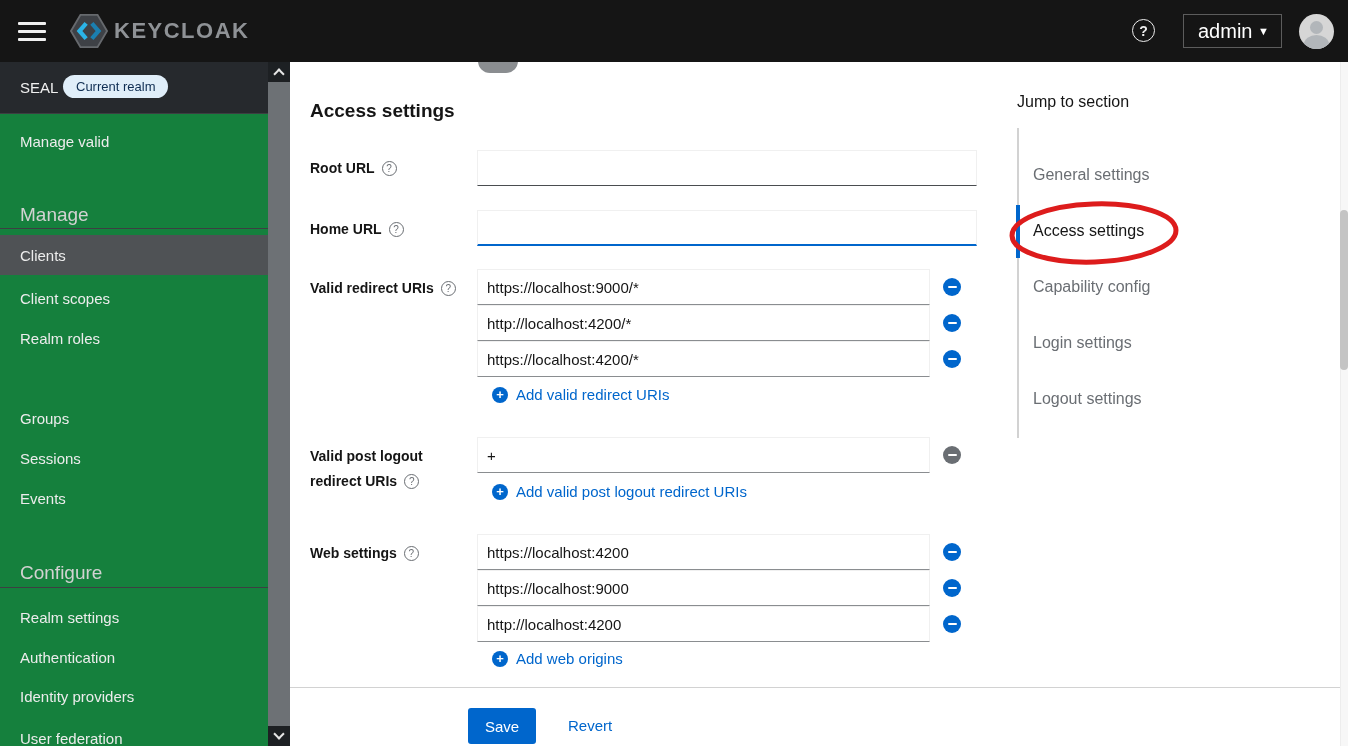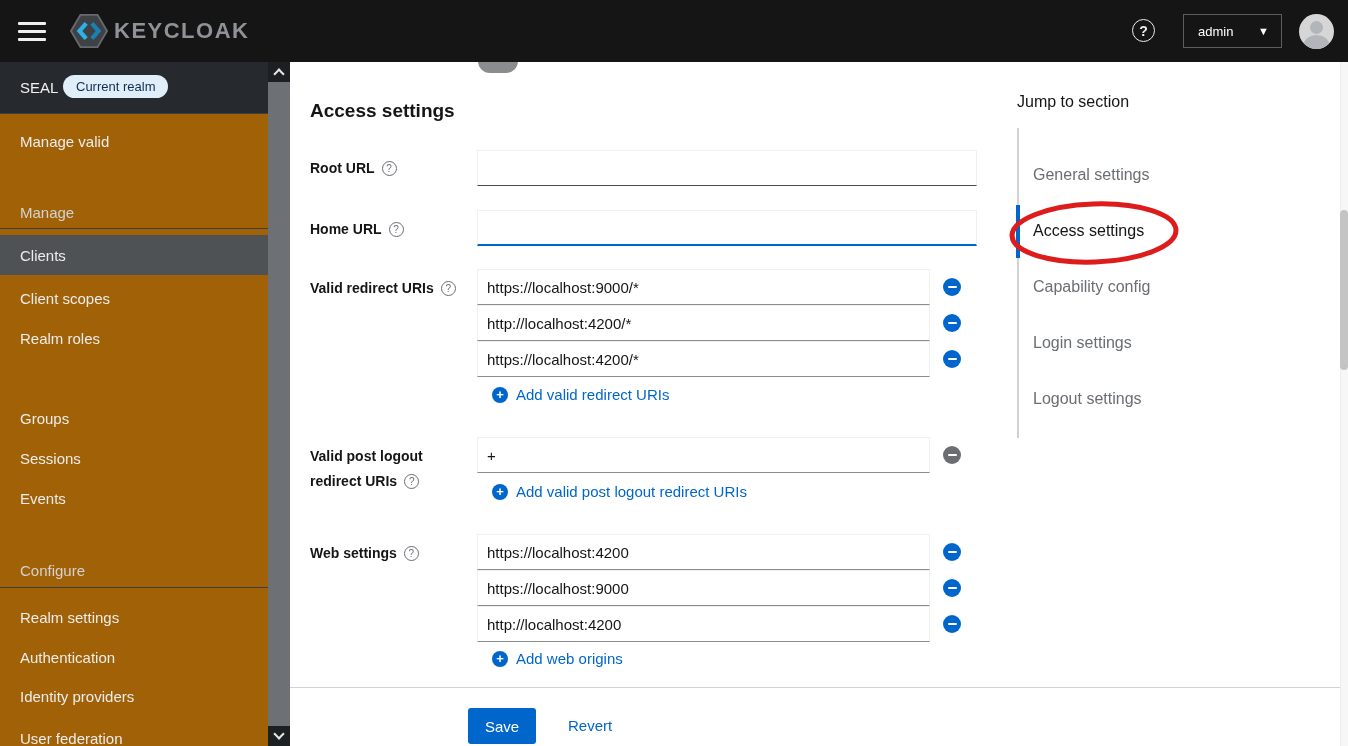--- a/index.html
+++ b/index.html
@@ -8,34 +8,34 @@
   #app { position:relative; width:1348px; height:746px; background:#fff; }
 
   
   #topbar { left:0; top:0; width:1348px; height:62px; background:#151515; z-index:30; }
   .burger { left:18px; top:22px; width:28px; height:19px; display:flex; flex-direction:column; justify-content:space-between; cursor:pointer; }
   .burger div { height:3.2px; background:#f0f0f0; border-radius:1px; }
   .brand { left:70px; top:12px; display:flex; align-items:center; gap:6px; }
   .brand-text { font-size:22px; font-weight:700; letter-spacing:1.5px; color:#8f9296; }
   .tb-help { left:1132px; top:19px; width:23px; height:23px; border:1.6px solid #ededed; border-radius:50%; color:#ededed; font-size:14px; font-weight:700; display:flex; align-items:center; justify-content:center; cursor:pointer; }
   .user-dd { left:1183px; top:14px; width:99px; height:34px; border:1px solid #5c5c5c; display:flex; align-items:center; justify-content:space-between; padding:0 12px 0 14px; cursor:pointer; }
-  .user-dd .uname { color:#fff; font-size:13px; }
+  .user-dd .uname { color:#fff; font-size:20px; }
   .user-dd .caret { color:#fff; font-size:11px; }
   .avatar { left:1299px; top:14px; width:35px; height:35px; border-radius:50%; background:#d6d6d6; overflow:hidden; cursor:pointer; }
   .avatar .head { position:absolute; left:11px; top:7px; width:13px; height:13px; border-radius:50%; background:#b2b6ba; }
   .avatar .body { position:absolute; left:5px; top:21px; width:25px; height:18px; border-radius:50% 50% 0 0; background:#b2b6ba; }
 
   
-  #sidebar { left:0; top:62px; width:290px; height:684px; background:#a16207; z-index:20; }
+  #sidebar { left:0; top:62px; width:290px; height:684px; background:#15803d; z-index:20; }
   .realm-row { left:0; top:0; width:268px; height:52px; background:#26292d; border-bottom:1px solid #3c3f42; }
   .realm-name { left:20px; top:17px; color:#f0f0f0; font-size:15px; }
   .realm-badge { left:63px; top:13px; background:#e0eef9; color:#0f2d52; font-size:13px; padding:4px 13px; border-radius:13px; cursor:pointer; }
   .nav-item { left:0; width:268px; height:40px; display:flex; align-items:center; padding-left:20px; color:#ececec; font-size:15px; cursor:pointer; }
   .nav-item.active { background:#4f5255; }
-  .nav-group-label { left:20px; color:#d2d2d2; font-size:15px; }
+  .nav-group-label { left:20px; color:#d2d2d2; font-size:19px; }
   .nav-divider { left:0; width:268px; height:1px; background:#3c3f42; }
 
   
   .side-sb { left:268px; top:0; width:22px; height:684px; background:#1d2023; }
   .side-sb .thumb { position:absolute; left:0; top:20px; width:22px; height:644px; background:#6d7175; }
   .sb-chev { position:absolute; left:7px; width:8px; height:8px; border-left:2px solid #e6e6e6; border-top:2px solid #e6e6e6; }
   .sb-chev.up { top:8px; transform:rotate(45deg); }
   .sb-chev.down { top:668px; transform:rotate(225deg); }
 
   

